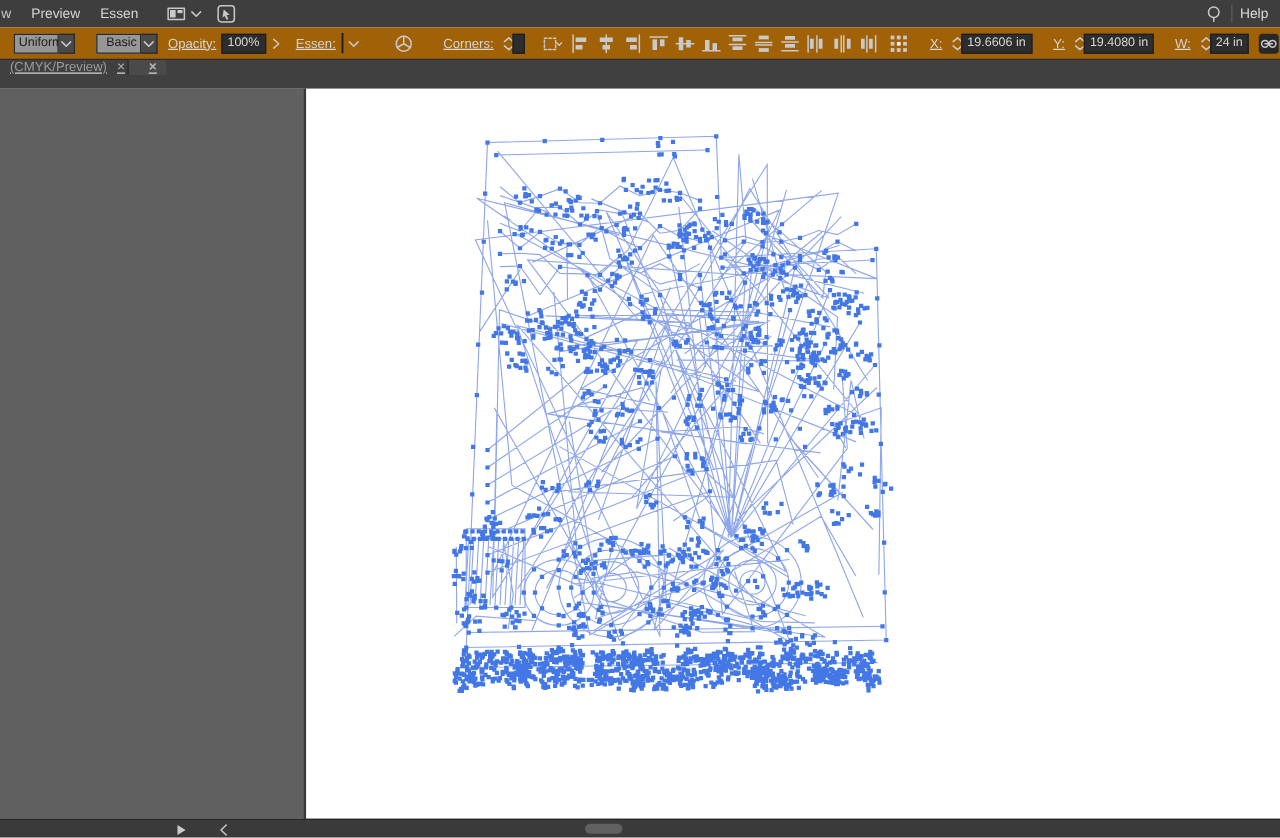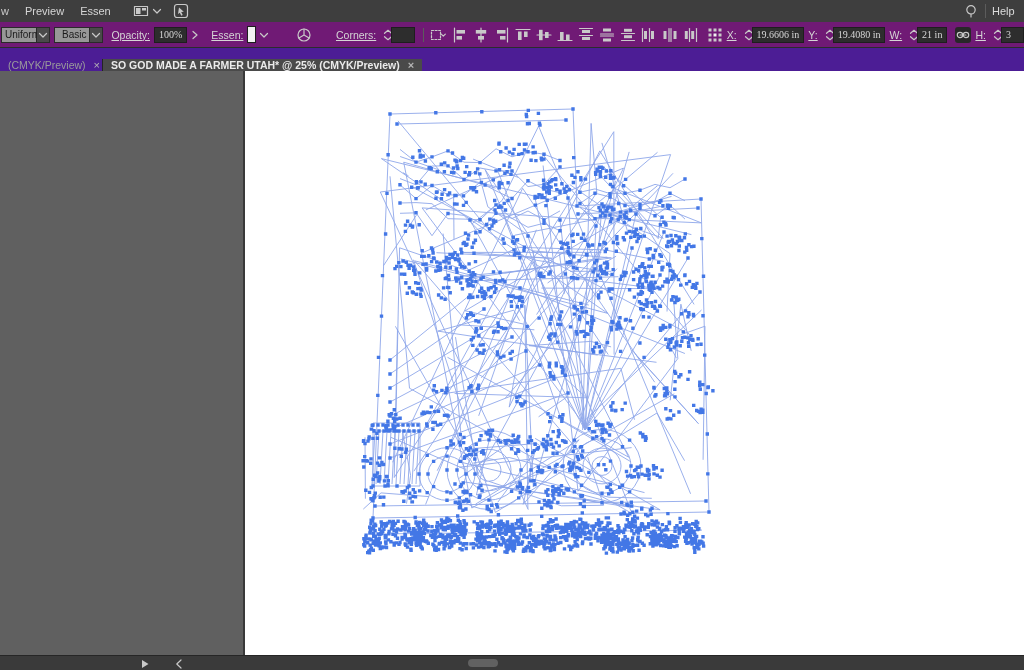--- a/index.html
+++ b/index.html
@@ -11,37 +11,37 @@
   .menu-item{padding:0 8px;cursor:default;white-space:nowrap;}
   #menu-partial{width:8px;overflow:hidden;color:#c9c9c9;padding-left:1px;}
   .icon16{display:inline-flex;width:16px;height:16px;align-items:center;justify-content:center;}
   .icon16 svg{display:block;}
   .s{fill:none;stroke:#c9c9c9;stroke-width:1.2;stroke-linecap:round;stroke-linejoin:round;}
   .f{fill:#c9c9c9;stroke:none;}
   .fw{fill:#f2f2f2;stroke:none;}
   .sep{width:1px;height:14px;background:#5c5c5c;margin:0 6px;}
   #ws-label{white-space:nowrap;overflow:hidden;width:32px;font-size:11px;color:#dcdcdc;}
   
-  #controlbar{top:22px;height:26px;background:#701a75;display:flex;align-items:center;
-              font-size:10.5px;padding-left:1px;overflow:hidden;border-bottom:1px solid #2c2c2c;}
+  #controlbar{top:22px;height:26px;background:#a16207;display:flex;align-items:center;
+              font-size:10.5px;padding-left:11px;overflow:hidden;border-bottom:1px solid #2c2c2c;}
   .dd{height:16px;background:#979797;color:#1c1c1c;display:flex;align-items:center;
       border:1px solid #2a2a2a;box-sizing:border-box;font-size:10px;}
   .dd-chev{width:13px;height:16px;display:flex;align-items:center;justify-content:center;
       border:1px solid #2a2a2a;border-left:none;background:#4a4a4a;box-sizing:border-box;}
   .lbl{margin:0 4px;color:#d5d5d5;text-decoration:underline;cursor:pointer;white-space:nowrap;}
   .field{height:16px;background:#2d2d2d;border:1px solid #1e1e1e;color:#d8d8d8;
-         display:flex;align-items:center;padding:0 4px;font-size:10px;box-sizing:border-box;white-space:nowrap;font-family:Liberation Serif, serif;}
+         display:flex;align-items:center;padding:0 4px;font-size:10px;box-sizing:border-box;white-space:nowrap;}
   .stepper{display:inline-flex;width:11px;height:16px;align-items:center;}
-  .gap4{margin-left:4px;} .gap8{margin-left:8px;text-align:right;} .gap12{margin-left:24px;}
+  .gap4{margin-left:17px;} .gap8{margin-left:8px;text-align:right;} .gap12{margin-left:24px;}
   #alignIcons{display:flex;align-items:center;gap:5px;margin-left:6px;}
   .swatch{width:15px;height:15px;background:#f2f2f2;border:1px solid #1e1e1e;}
   .linkbtn{width:22px;height:16px;background:#282828;border-radius:3px;display:flex;
            align-items:center;justify-content:center;}
   
-  #tabbar{top:48px;height:23px;background:#4c1d95;display:flex;align-items:flex-end;font-size:10.5px;}
+  #tabbar{top:48px;height:23px;background:#404040;display:flex;align-items:flex-start;font-size:10.5px;text-decoration:underline;}
   .tab{display:flex;align-items:center;padding:0 8px;white-space:nowrap;cursor:pointer;}
   .tab .close{margin-left:8px;font-size:11px;color:#b5b5b5;}
   .tab.inactive{color:#9b9b9b;border-right:1px solid #242424;max-width:86px;overflow:hidden;}
   .tab.active{background:#4a4a4a;color:#ebebeb;font-weight:bold;}
   
   #workarea{top:71px;height:584px;display:flex;}
   #leftpanel{width:243px;background:#606060;border-right:2px solid #393939;}
   #canvas{flex:1;background:#ffffff;position:relative;}
   #art{position:absolute;left:0;top:0;width:100%;height:100%;}
   
@@ -279,21 +279,21 @@
 
   <span class="lbl gap4">W:</span>
   <span class="stepper">
       <span class="icon16">
         <svg viewBox="0 0 16 16" width="16" height="16">
           <path d="M4.5 6.3l3.5-3 3.5 3" class="s"></path>
           <path d="M4.5 9.7l3.5 3 3.5-3" class="s"></path>
         </svg>
       </span>
     </span>
-  <span class="field" style="width:48px">21 in</span>
+  <span class="field" style="width:48px">24 in</span>
 
   <span class="linkbtn gap8">
       <span class="icon16">
         <svg viewBox="0 0 16 16" width="16" height="16">
           <circle cx="5" cy="8" r="2.7" class="s"></circle>
           <circle cx="11" cy="8" r="2.7" class="s"></circle>
           <path d="M5 8h6" class="s"></path>
         </svg>
       </span>
     </span>
@@ -309,21 +309,20 @@
     </span>
   <span class="field" style="width:40px">3</span>
 </div>
 
 <div id="tabbar" class="bar">
   <div class="tab inactive">
     <span>(CMYK/Preview)</span>
     <span class="close">×</span>
   </div>
   <div class="tab active">
-    <span>SO GOD MADE A FARMER UTAH* @ 25% (CMYK/Preview)</span>
     <span class="close">×</span>
   </div>
 </div>
 
 <div id="workarea" class="bar">
   <div id="leftpanel"></div>
   <div id="canvas">
     <svg id="art" viewBox="245 71 779 584" preserveAspectRatio="none">
         <path d="M390.0 114.0L573.0 109.0L577.0 206.0L701.0 199.0L709.0 512.0L373.0 518.0L390.0 114.0M397.0 124.0L566.0 120.0M578.0 214.0L698.0 208.0M375.0 506.0L706.0 501.0M402.9 172.6L408.5 175.9M478.1 171.2L487.8 206.8L528.6 235.5M473.1 159.1L518.4 177.5M508.2 172.5L425.9 209.9M439.0 169.9L400.1 156.5M453.6 196.7L454.0 239.2M603.0 166.4L660.6 217.4L658.2 238.6L601.6 177.0M657.6 185.6L614.4 221.0L663.2 238.3L618.5 190.3M583.8 210.4L595.9 225.4M671.5 196.4L595.9 218.2L701.4 222.9L613.5 188.0M593.2 249.7L547.6 283.0M468.3 270.3L518.5 247.3L605.1 249.9L664.1 261.5M564.5 293.6L559.5 253.9M541.4 288.1L660.2 288.7M510.0 251.8L535.0 260.0L605.6 271.7L612.2 276.2M557.5 276.0L650.1 287.6M538.3 292.7L533.1 250.9L611.4 257.9L447.6 281.3M571.0 282.1L616.1 256.2M476.1 280.7L618.4 276.7M454.5 276.9L527.7 270.1M570.0 271.3L611.2 271.3M601.4 252.4L463.2 252.4L552.0 258.3L436.4 252.7M458.9 324.8L534.4 329.8M597.6 355.1L437.8 331.1L513.8 310.2L519.5 320.6M634.5 419.7L620.9 368.3L442.0 393.9M538.6 416.8L567.3 396.7M701.5 310.0L583.5 421.7M656.5 362.3L528.9 345.6L590.8 341.4L611.1 346.9M632.1 350.3L698.4 423.6L635.3 354.2M676.5 358.3L666.6 339.8L705.0 326.2L703.1 459.8M691.2 350.8L680.9 304.2L670.2 400.3M406.5 503.6L410.6 475.3L402.6 432.3M428.9 496.6L381.0 492.9L363.3 509.1M365.0 437.3L365.4 498.7M587.7 457.2L603.6 505.3L561.3 505.8L488.8 481.3M459.4 467.2L631.6 447.6M497.8 502.2L539.6 445.5L536.8 443.5L471.4 448.7M535.1 438.4L660.1 509.8L463.1 481.8M460.0 462.0L547.2 482.6L609.0 497.2L651.8 498.3M507.5 444.0L459.2 478.3M454.5 434.5L481.7 483.9L628.9 507.0L528.9 480.5M475.5 504.2L579.1 439.8L523.2 504.3L535.5 447.8M491.0 432.5L476.4 495.0L561.9 466.1M487.1 481.9L473.7 462.8L509.2 457.5L644.5 492.6M536.4 229.8L425.6 504.4M505.2 398.3L617.0 268.6M400.0 149.4L416.0 162.1L432.0 156.9L448.0 150.9L464.0 162.2L480.0 162.6L496.0 148.8L512.0 156.8L528.0 151.8L544.0 154.2L560.0 160.5M400.0 178.6L416.0 184.8L432.0 166.0L448.0 165.9L464.0 179.4L480.0 168.0L496.0 170.9L512.0 170.9L528.0 186.6L544.0 184.2L560.0 166.9M400.0 184.8L416.0 198.6L432.0 185.5L448.0 194.9L464.0 195.1L480.0 182.3L496.0 190.9L512.0 198.5L528.0 180.8L544.0 189.1L560.0 192.7M400.0 203.0L416.0 202.6L432.0 203.7L448.0 218.7L464.0 219.1L480.0 219.8L496.0 204.9L512.0 218.5L528.0 211.0L544.0 219.9L560.0 210.9M400.0 213.3L416.0 212.8L432.0 235.7L448.0 213.5L464.0 215.4L480.0 231.7L496.0 213.2L512.0 218.4L528.0 227.3L544.0 223.2L560.0 230.8M580.0 192.2L595.0 188.9L610.0 193.6L625.0 193.2L640.0 190.2L655.0 184.4L670.0 187.7L685.0 179.0M580.0 203.4L595.0 193.2L610.0 197.0L625.0 205.6L640.0 204.8L655.0 202.2L670.0 193.3L685.0 200.8M580.0 207.5L595.0 218.6L610.0 215.0L625.0 211.5L640.0 208.2L655.0 215.8L670.0 205.1L685.0 219.1M390.0 360.0L470.0 295.0M390.0 374.0L484.0 309.0M390.0 388.0L498.0 323.0M390.0 402.0L512.0 337.0M390.0 416.0L526.0 351.0M390.0 430.0L540.0 365.0M390.0 444.0L554.0 379.0M390.0 458.0L568.0 393.0M585.0 430.0L470.0 220.0M585.0 430.0L500.0 206.0M585.0 430.0L535.0 198.0M585.0 430.0L568.0 198.0M585.0 430.0L602.0 204.0M585.0 430.0L636.0 214.0M585.0 430.0L664.0 232.0M585.0 430.0L688.0 258.0M585.0 430.0L700.0 292.0M585.0 430.0L528.0 236.0M585.0 430.0L560.0 220.0M585.0 430.0L596.0 226.0M585.0 430.0L632.0 248.0M585.0 430.0L660.0 275.0M373.0 423.0L420.0 423.0L420.0 486.0L373.0 486.0L373.0 423.0M373.0 431.0L420.0 431.0M375.0 431.0L372.0 484.0M379.0 431.0L376.0 484.0M383.0 431.0L380.0 484.0M387.0 431.0L384.0 484.0M391.0 431.0L388.0 484.0M395.0 431.0L392.0 484.0M399.0 431.0L396.0 484.0M403.0 431.0L400.0 484.0M407.0 431.0L404.0 484.0M411.0 431.0L408.0 484.0M415.0 431.0L412.0 484.0M419.0 431.0L416.0 484.0M368.0 534.1L702.0 530.1M529.6 328.2L561.7 420.9L631.0 461.8M614.1 354.6L613.8 131.7L394.2 477.5L397.5 329.0M673.0 173.3L481.2 377.8M659.9 206.6L514.8 235.2M627.6 231.6L601.9 142.9M574.7 222.6L657.5 152.3M465.1 469.3L391.0 437.4M523.5 324.1L465.1 310.8L628.8 214.0M694.1 304.4L599.8 150.9L437.2 470.7M510.4 271.7L421.9 432.9M616.0 222.4L477.6 474.7L455.5 337.1M398.0 120.9L510.6 255.8M416.4 215.2L383.6 265.5M400.7 258.8L607.8 313.4L381.4 158.6L691.4 234.6M615.6 180.8L563.4 376.4L586.4 397.8L454.6 393.4M667.0 311.5L670.0 253.6L569.8 184.6M588.8 305.1L414.5 260.8L613.3 491.4M528.3 509.7L380.3 192.0L670.6 154.6L569.7 452.7M542.4 154.2L689.0 334.0L410.7 186.2M495.6 188.1L403.7 162.2L471.8 508.0L674.3 393.8M629.2 151.9L533.3 487.0L524.8 305.1L527.9 508.7M608.2 354.5L485.1 169.6L571.5 376.2M684.6 460.7L656.9 413.0L495.4 512.4L413.4 259.7M447.5 357.3L628.7 457.2L531.9 262.2L478.7 415.8M536.6 314.6L597.0 220.2L422.1 207.9L591.5 434.4M543.1 165.5L578.0 491.2L677.8 358.6L673.6 299.0M471.7 224.0L502.1 200.5L538.6 126.1L690.6 493.8M390.0 176.3L409.5 388.2L631.9 513.4L498.2 172.1M654.7 382.2L522.6 188.3L392.6 462.3M413.9 471.2L596.8 192.4L591.1 123.4L582.6 430.1M395.8 424.0L399.6 247.8L540.7 295.8L684.9 353.5M395.4 326.3L461.7 442.7L443.1 233.6M607.2 257.1L504.5 273.0M422.2 252.8L623.5 168.1L509.2 407.1L528.8 296.4" fill="none" stroke="#8fa7ea" stroke-width="0.9"></path>
         <ellipse cx="489" cy="470" rx="42" ry="39.48" fill="none" stroke="#8fa7ea" stroke-width="0.9"></ellipse>

